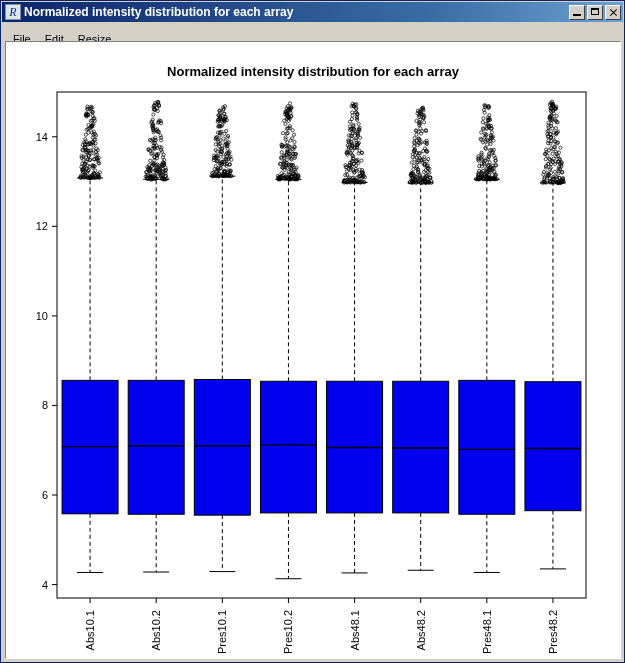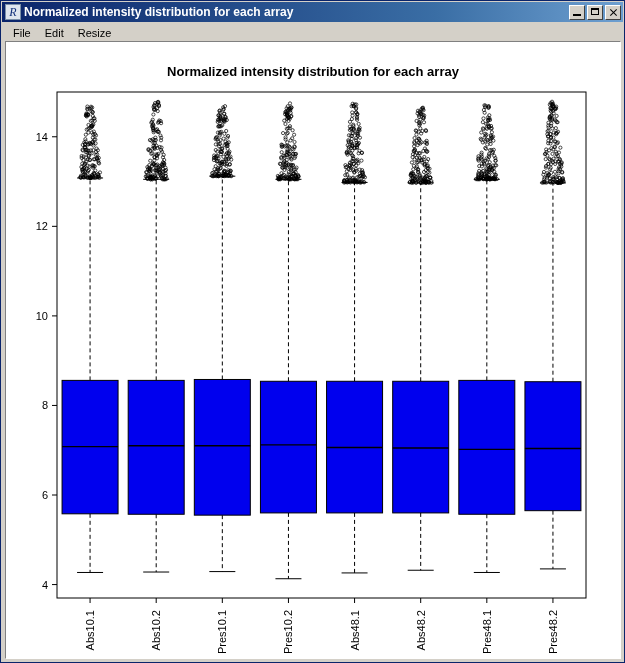--- a/index.html
+++ b/index.html
@@ -92,21 +92,21 @@
     left: 3px; top: 6px;
     width: 9px; height: 1px;
     background: #000;
   }
   .tbtn .glyph-close-a { transform: rotate(45deg); }
   .tbtn .glyph-close-b { transform: rotate(-45deg); }
 
   
   .menubar {
     position: absolute;
-    top: 21px; left: 1px; right: 1px;
+    top: 27px; left: 1px; right: 1px;
     height: 22px;
     background: #d4d0c8;
     display: flex;
     align-items: center;
     padding-left: 4px;
     box-sizing: border-box;
   }
   .menu-item {
     font-size: 11px;
     color: #000;

